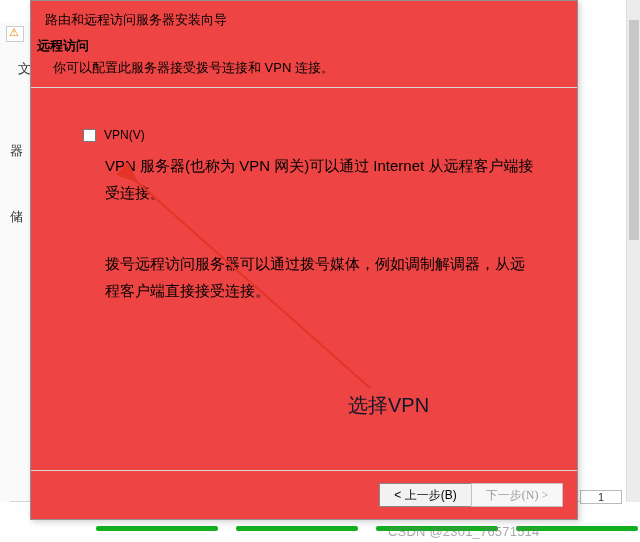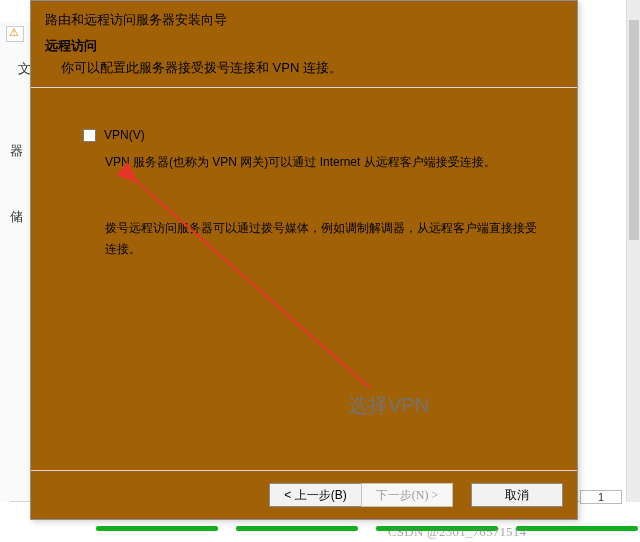--- a/index.html
+++ b/index.html
@@ -45,31 +45,31 @@
   }
   .bg-scroll.r1 { right:0; height:502px; }
   .bg-scroll .thumb { position:absolute; left:2px; width:10px; background:#c8c8c8; }
   .bg-hsplit { position:absolute; left:10px; right:18px; height:1px; background:#d4d4d4; }
 
   
   .wizard {
     position: absolute;
     left: 30px; top: 0;
     width: 548px; height: 520px;
-    background: #a16207;
+    background: #ef4444;
     border: 1px solid #8f8f8f;
     box-shadow: 2px 2px 6px rgba(0,0,0,.18);
     display: flex; flex-direction: column;
   }
   .wizard-title {
     padding: 10px 14px 0 14px;
     font-size: 13px;
   }
   .wizard-header {
-    padding: 8px 14px 10px 14px;
+    padding: 8px 14px 10px 6px;
     border-bottom: 1px solid #d8d8d8;
   }
   .wizard-header .h1 {
     font-size: 13px; font-weight: bold; margin-bottom: 4px;
   }
   .wizard-header .h2 {
     font-size: 13px; padding-left: 16px;
   }
   .wizard-body {
     flex: 1 1 auto;
@@ -83,21 +83,21 @@
   .chk {
     width: 13px; height: 13px;
     border: 1px solid #7a7a7a;
     background: #fff;
     margin-right: 8px;
     flex: 0 0 auto;
     cursor: pointer;
   }
   .opt-label { font-size: 12px; }
   .opt-desc {
-    font-size: 12px;
+    font-size: 15px;
     padding: 10px 10px 0 22px;
     line-height: 1.8;
   }
   .wizard-buttons {
     border-top: 1px solid #d8d8d8;
     padding: 12px 14px;
     display: flex;
     justify-content: flex-end;
     gap: 0;
   }
@@ -124,32 +124,32 @@
 
   
   .anno-svg {
     position: absolute;
     left: 0; top: 0; width: 640px; height: 542px;
     pointer-events: none;
   }
   .anno-text {
     position: absolute;
     left: 348px; top: 392px;
-    color: #737373;
+    color: #0f172a;
     font-size: 20px;
     font-family: "Microsoft YaHei", sans-serif;
     pointer-events: none;
   }
 
   .watermark {
     position: absolute;
     left: 388px; top: 524px;
     font-size: 13px;
     color: rgba(120,120,120,.65);
-    font-family: Liberation Serif, serif;
+    font-family: Liberation Sans, sans-serif;
     letter-spacing: .2px;
     pointer-events: none;
   }
 </style>
 </head>
 <body>
 
 <div class="bg">
   <div class="bg-left">
     <div class="bg-left-icon warn"></div>
@@ -191,21 +191,20 @@
 
     <div class="opt" style="margin-top:34px">
       <div class="opt-desc">拨号远程访问服务器可以通过拨号媒体，例如调制解调器，从远程客户端直接接受连接。</div>
     </div>
 
   </div>
 
   <div class="wizard-buttons">
     <div class="btn back">&lt; 上一步(B)</div>
     <div class="btn next">下一步(N) &gt;</div>
-    <div class="btn cancel">取消</div>
   </div>
 </div>
 
 <svg class="anno-svg" viewBox="0 0 640 542">
   <defs>
     <marker id="arrowhead" markerWidth="10" markerHeight="8" refX="2" refY="4" orient="auto">
       <polygon points="10 0, 0 4, 10 8" fill="#e53528"></polygon>
     </marker>
   </defs>
   <line x1="370" y1="388" x2="135" y2="180" stroke="#e53528" stroke-width="2.2" marker-end="url(#arrowhead)"></line>

